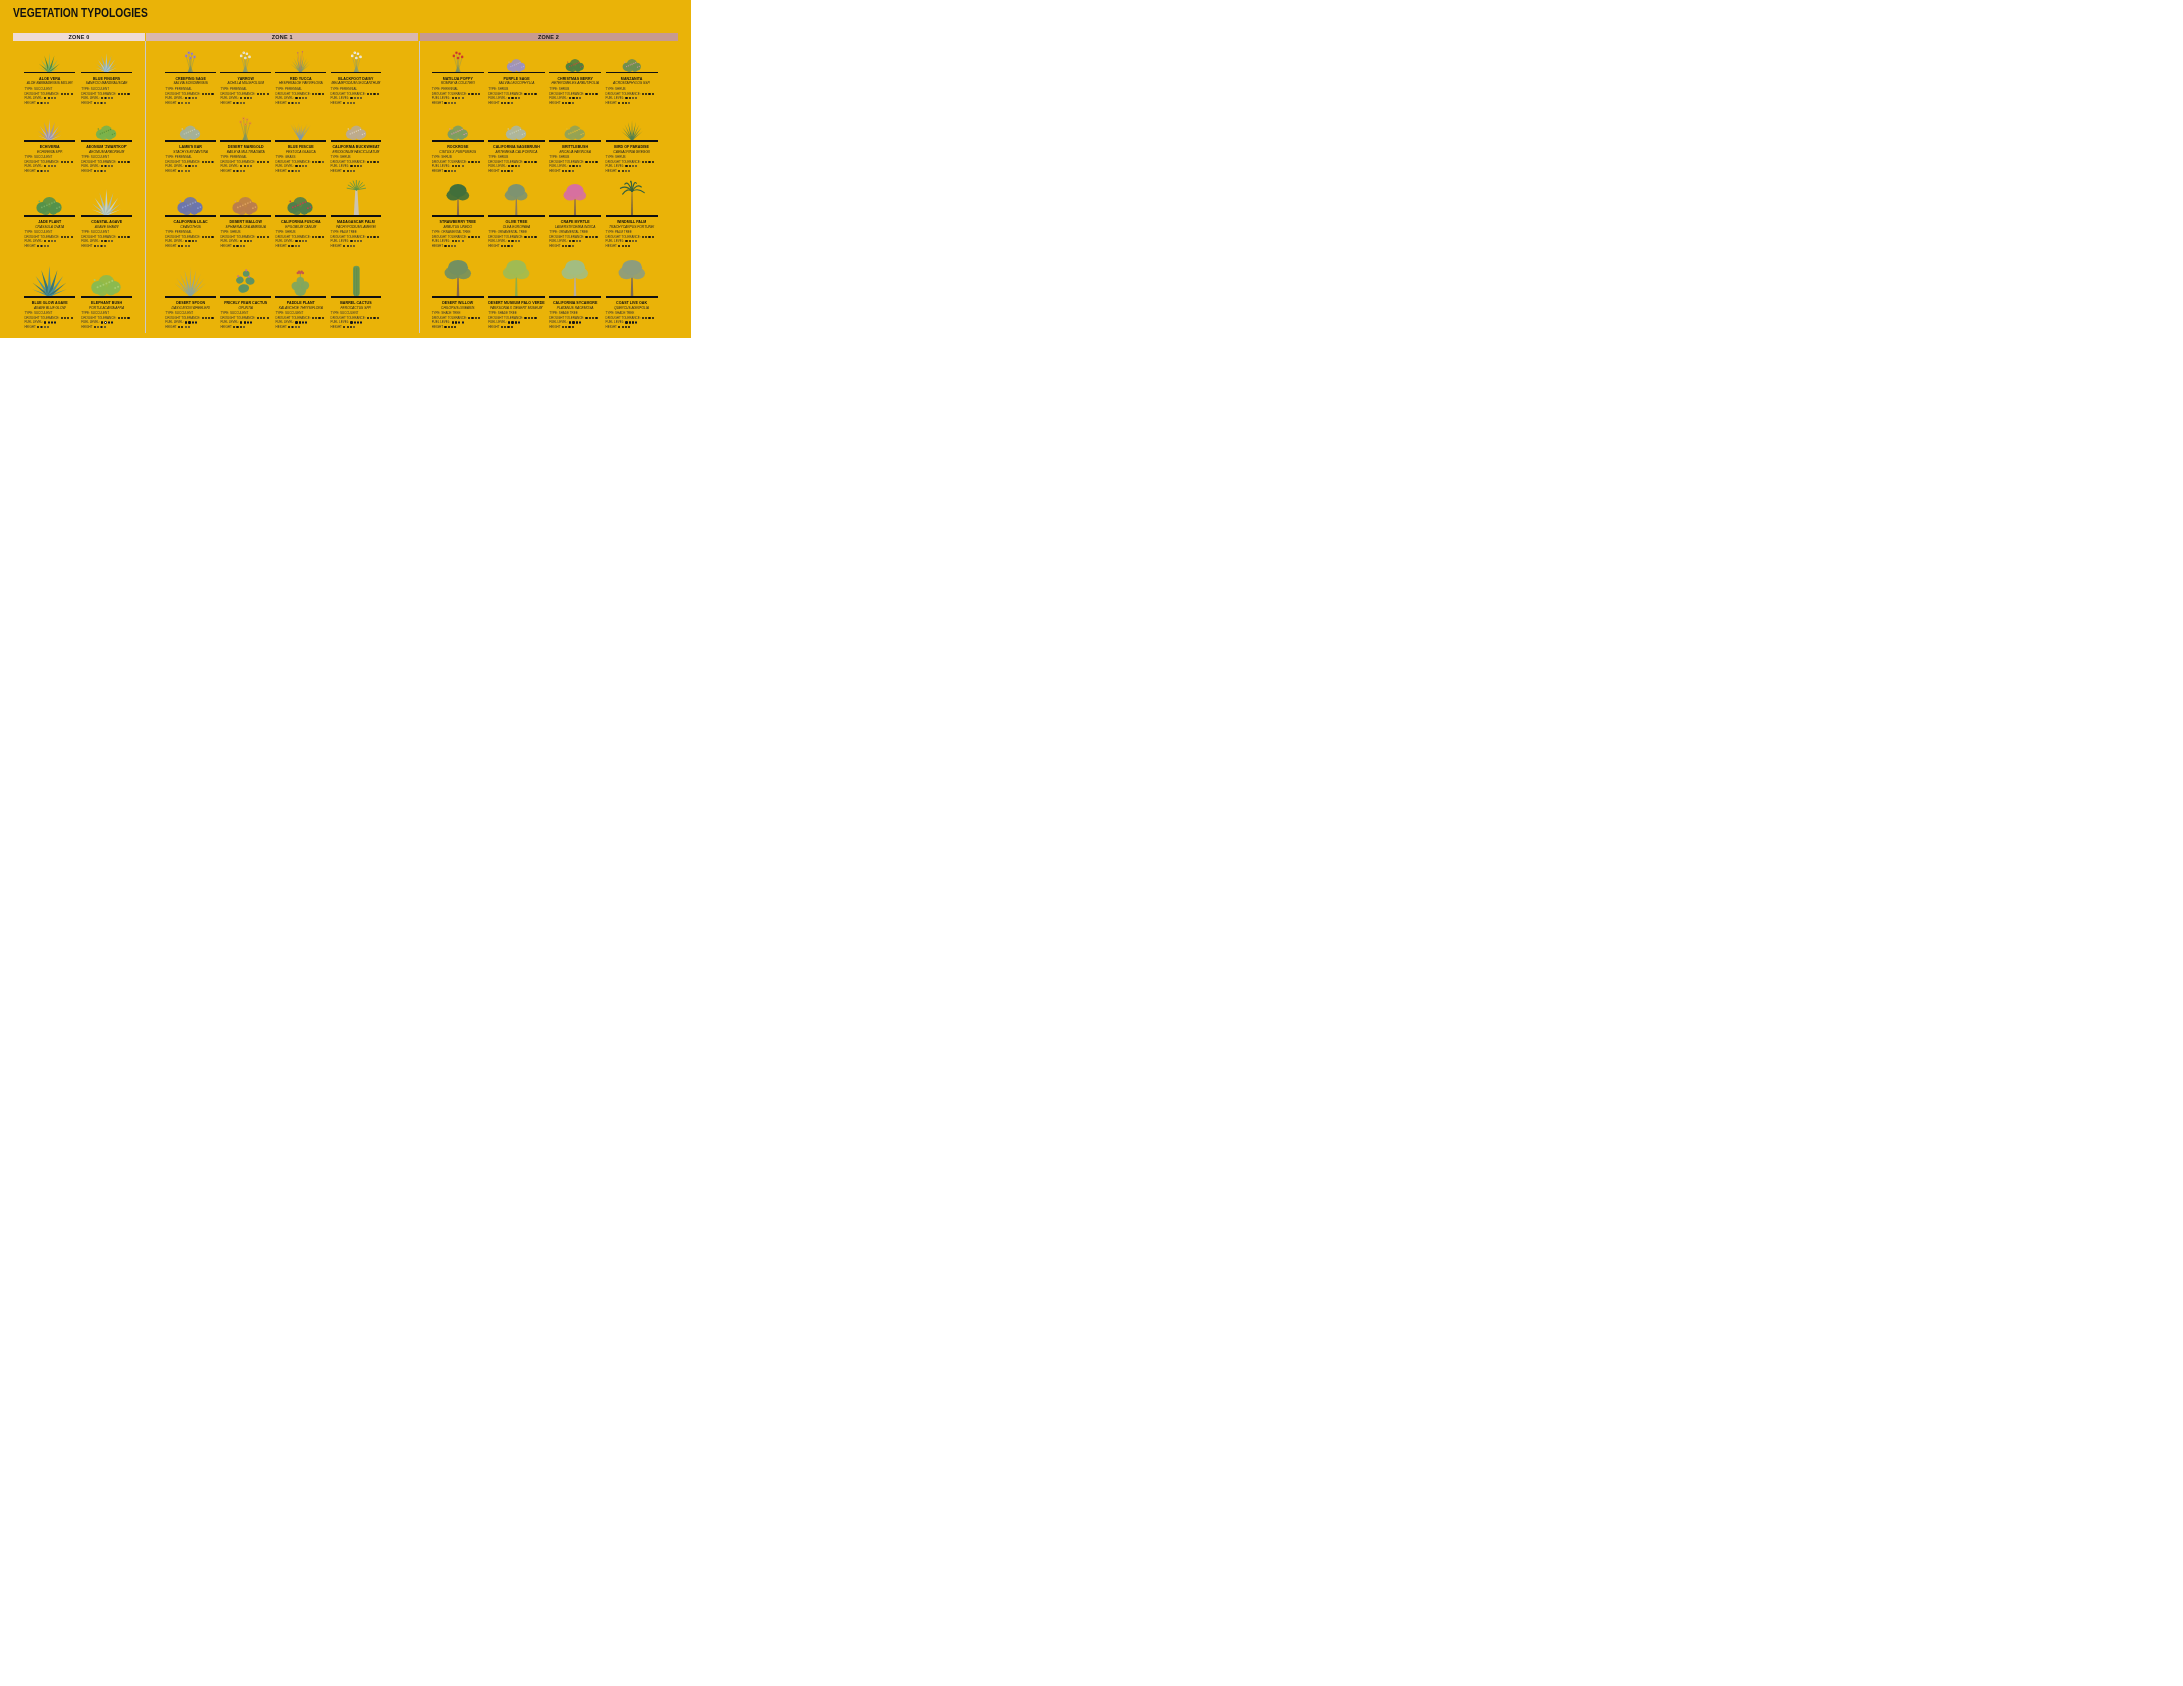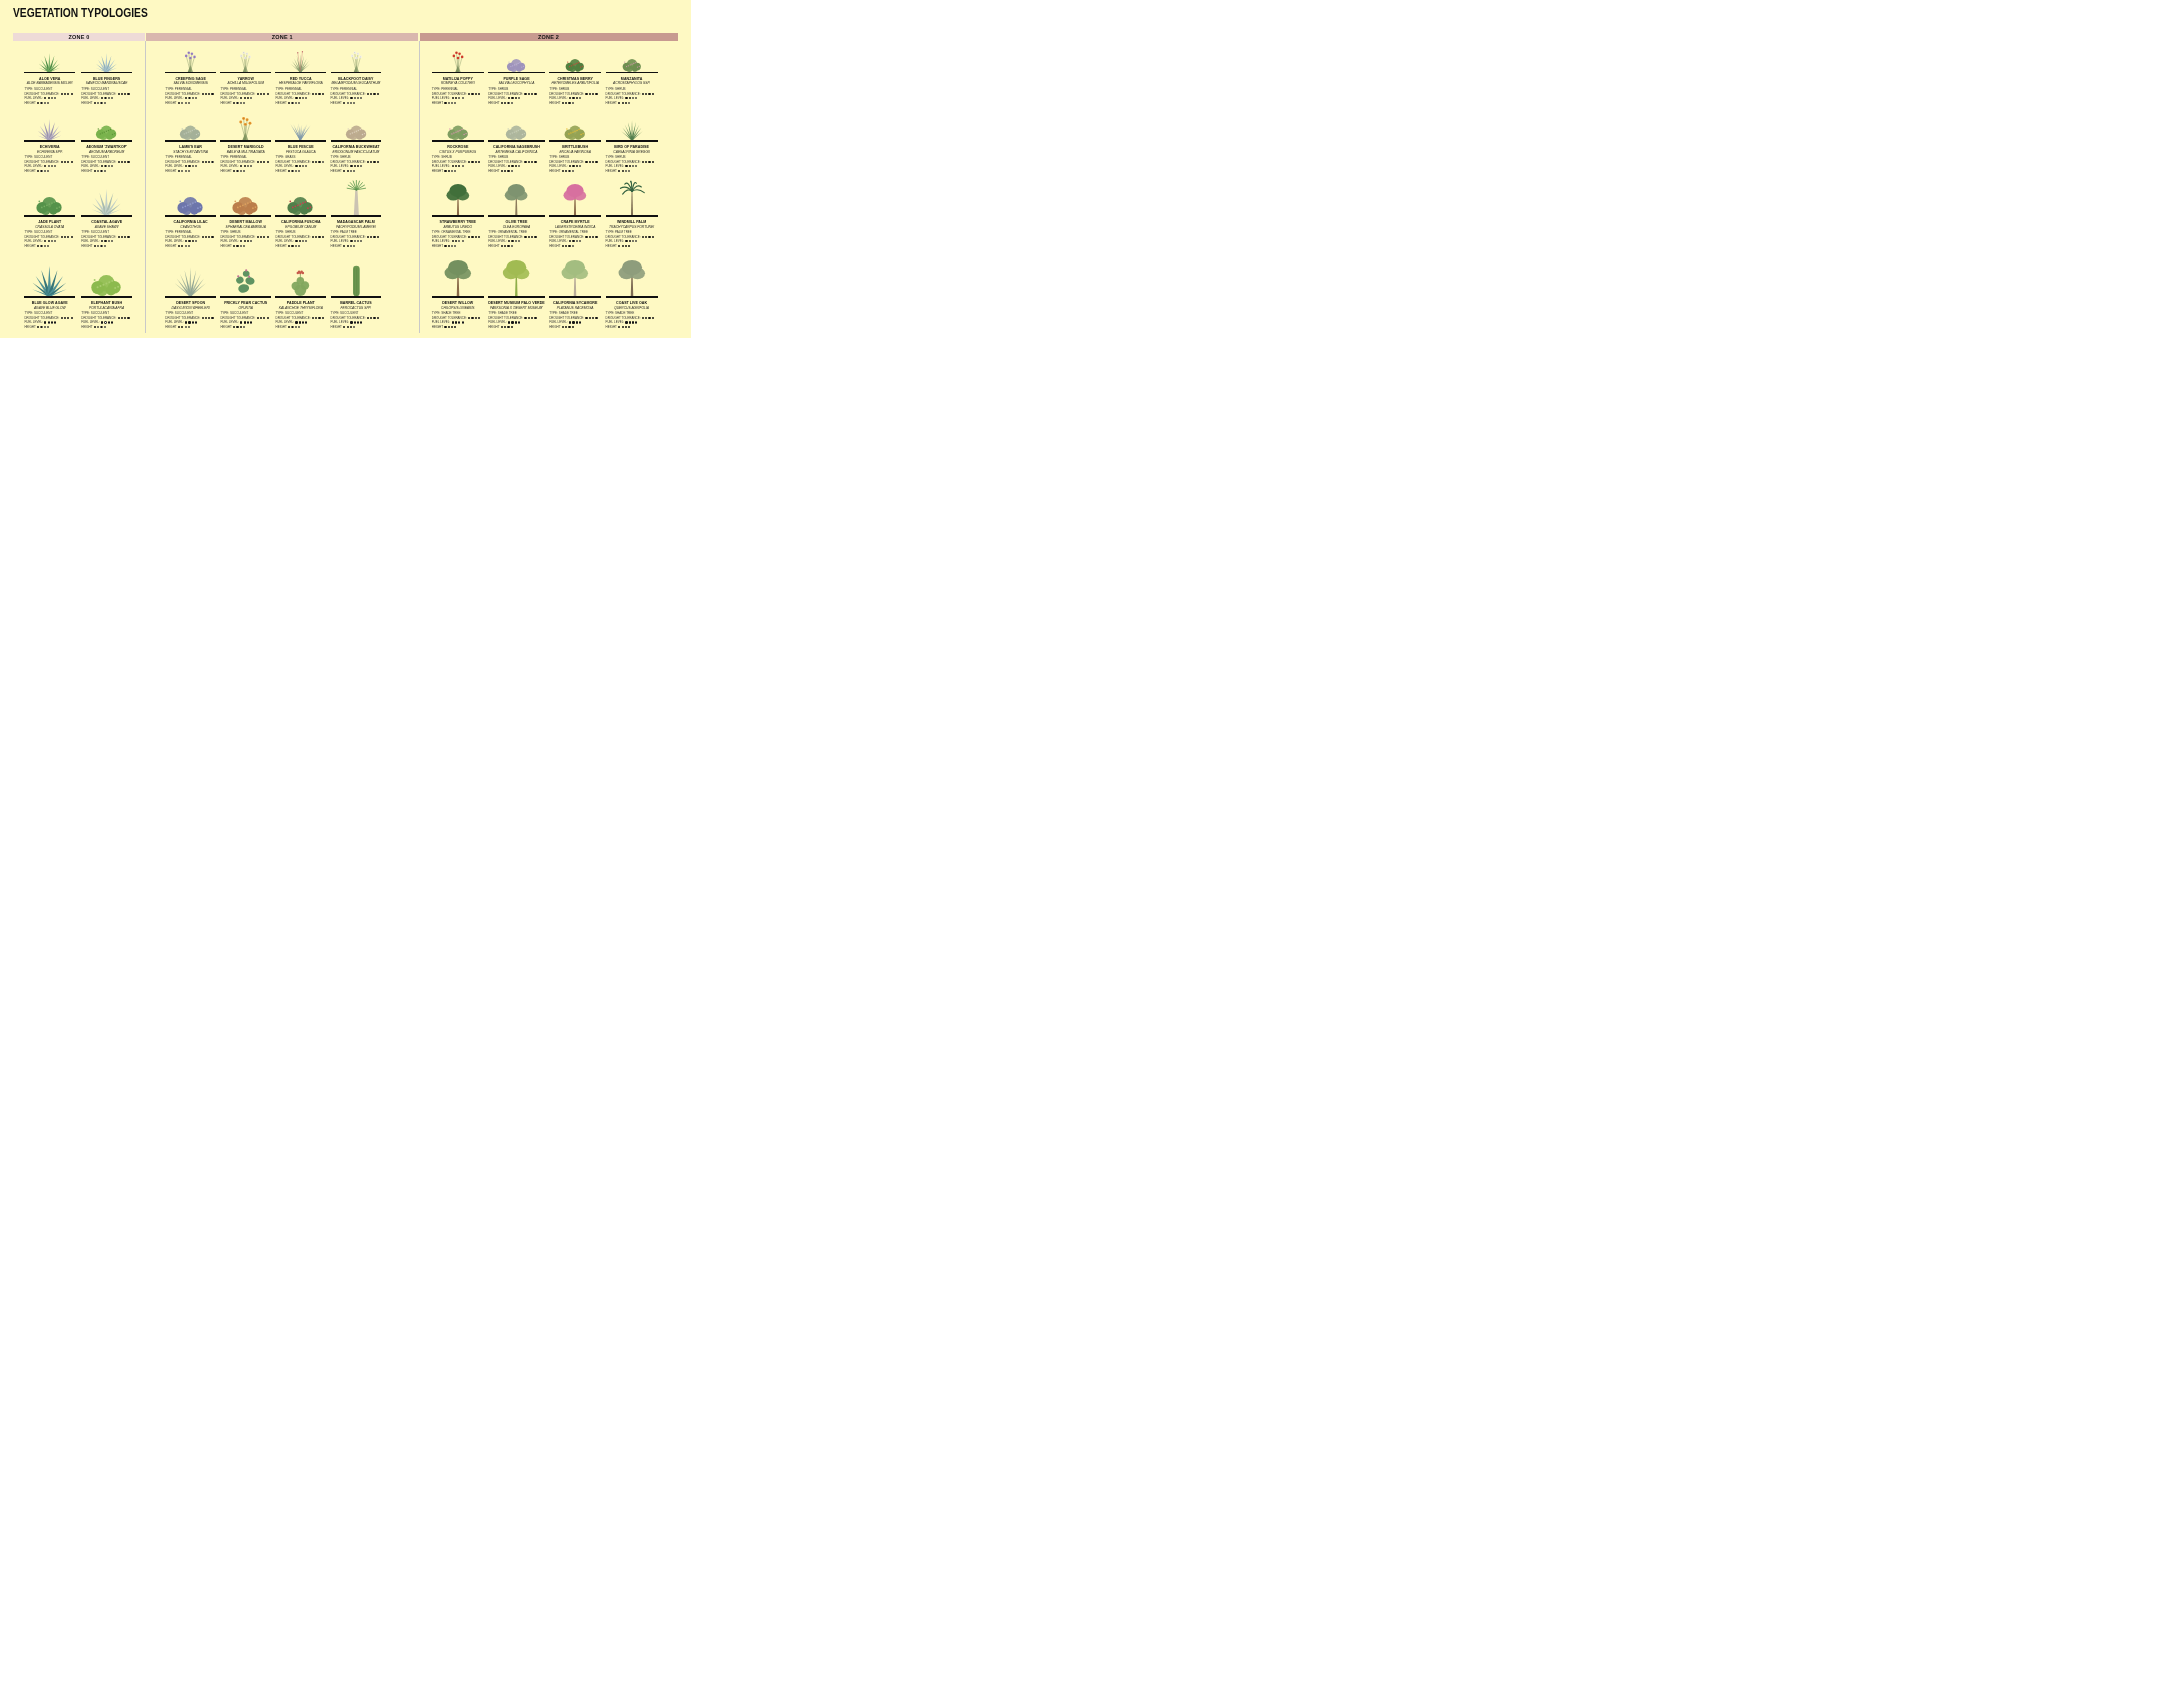--- a/index.html
+++ b/index.html
@@ -1,17 +1,17 @@
 <!DOCTYPE html>
 <html style="font-size:7px"><head>
 <meta charset="utf-8">
 <style>
   html,body{margin:0;padding:0;background:#ffffff;}
   body{font-family:"Liberation Sans","DejaVu Sans",sans-serif;color:#111;}
-  .page{position:relative;width:691px;height:338px;background:#fef9c3;overflow:hidden;}
+  .page{position:relative;width:691px;height:338px;background:#eab308;overflow:hidden;}
   .title{position:absolute;left:13px;top:5.2px;margin:0;font-size:13.5px;font-weight:800;
          letter-spacing:0px;white-space:nowrap;transform:scaleX(0.76);transform-origin:left center;}
   .headers{position:absolute;left:13px;top:33px;display:flex;gap:1.3px;}
   .zone-header{height:8.3px;display:flex;align-items:center;justify-content:center;}
   .zone-header span{font-weight:700;font-size:5.5px;letter-spacing:0.2px;}
   .zones{position:absolute;left:13px;top:41px;display:flex;gap:1.3px;}
   .zone{box-sizing:border-box;padding-top:5.2px;}
   .grid{display:grid;row-gap:6.1px;}
   .z0 .grid{grid-template-columns:repeat(2,1fr);column-gap:6.1px;padding:0 13px 0 11.4px;}
   .z1 .grid{grid-template-columns:repeat(4,1fr);column-gap:4.4px;padding:0 37px 0 19px;}

